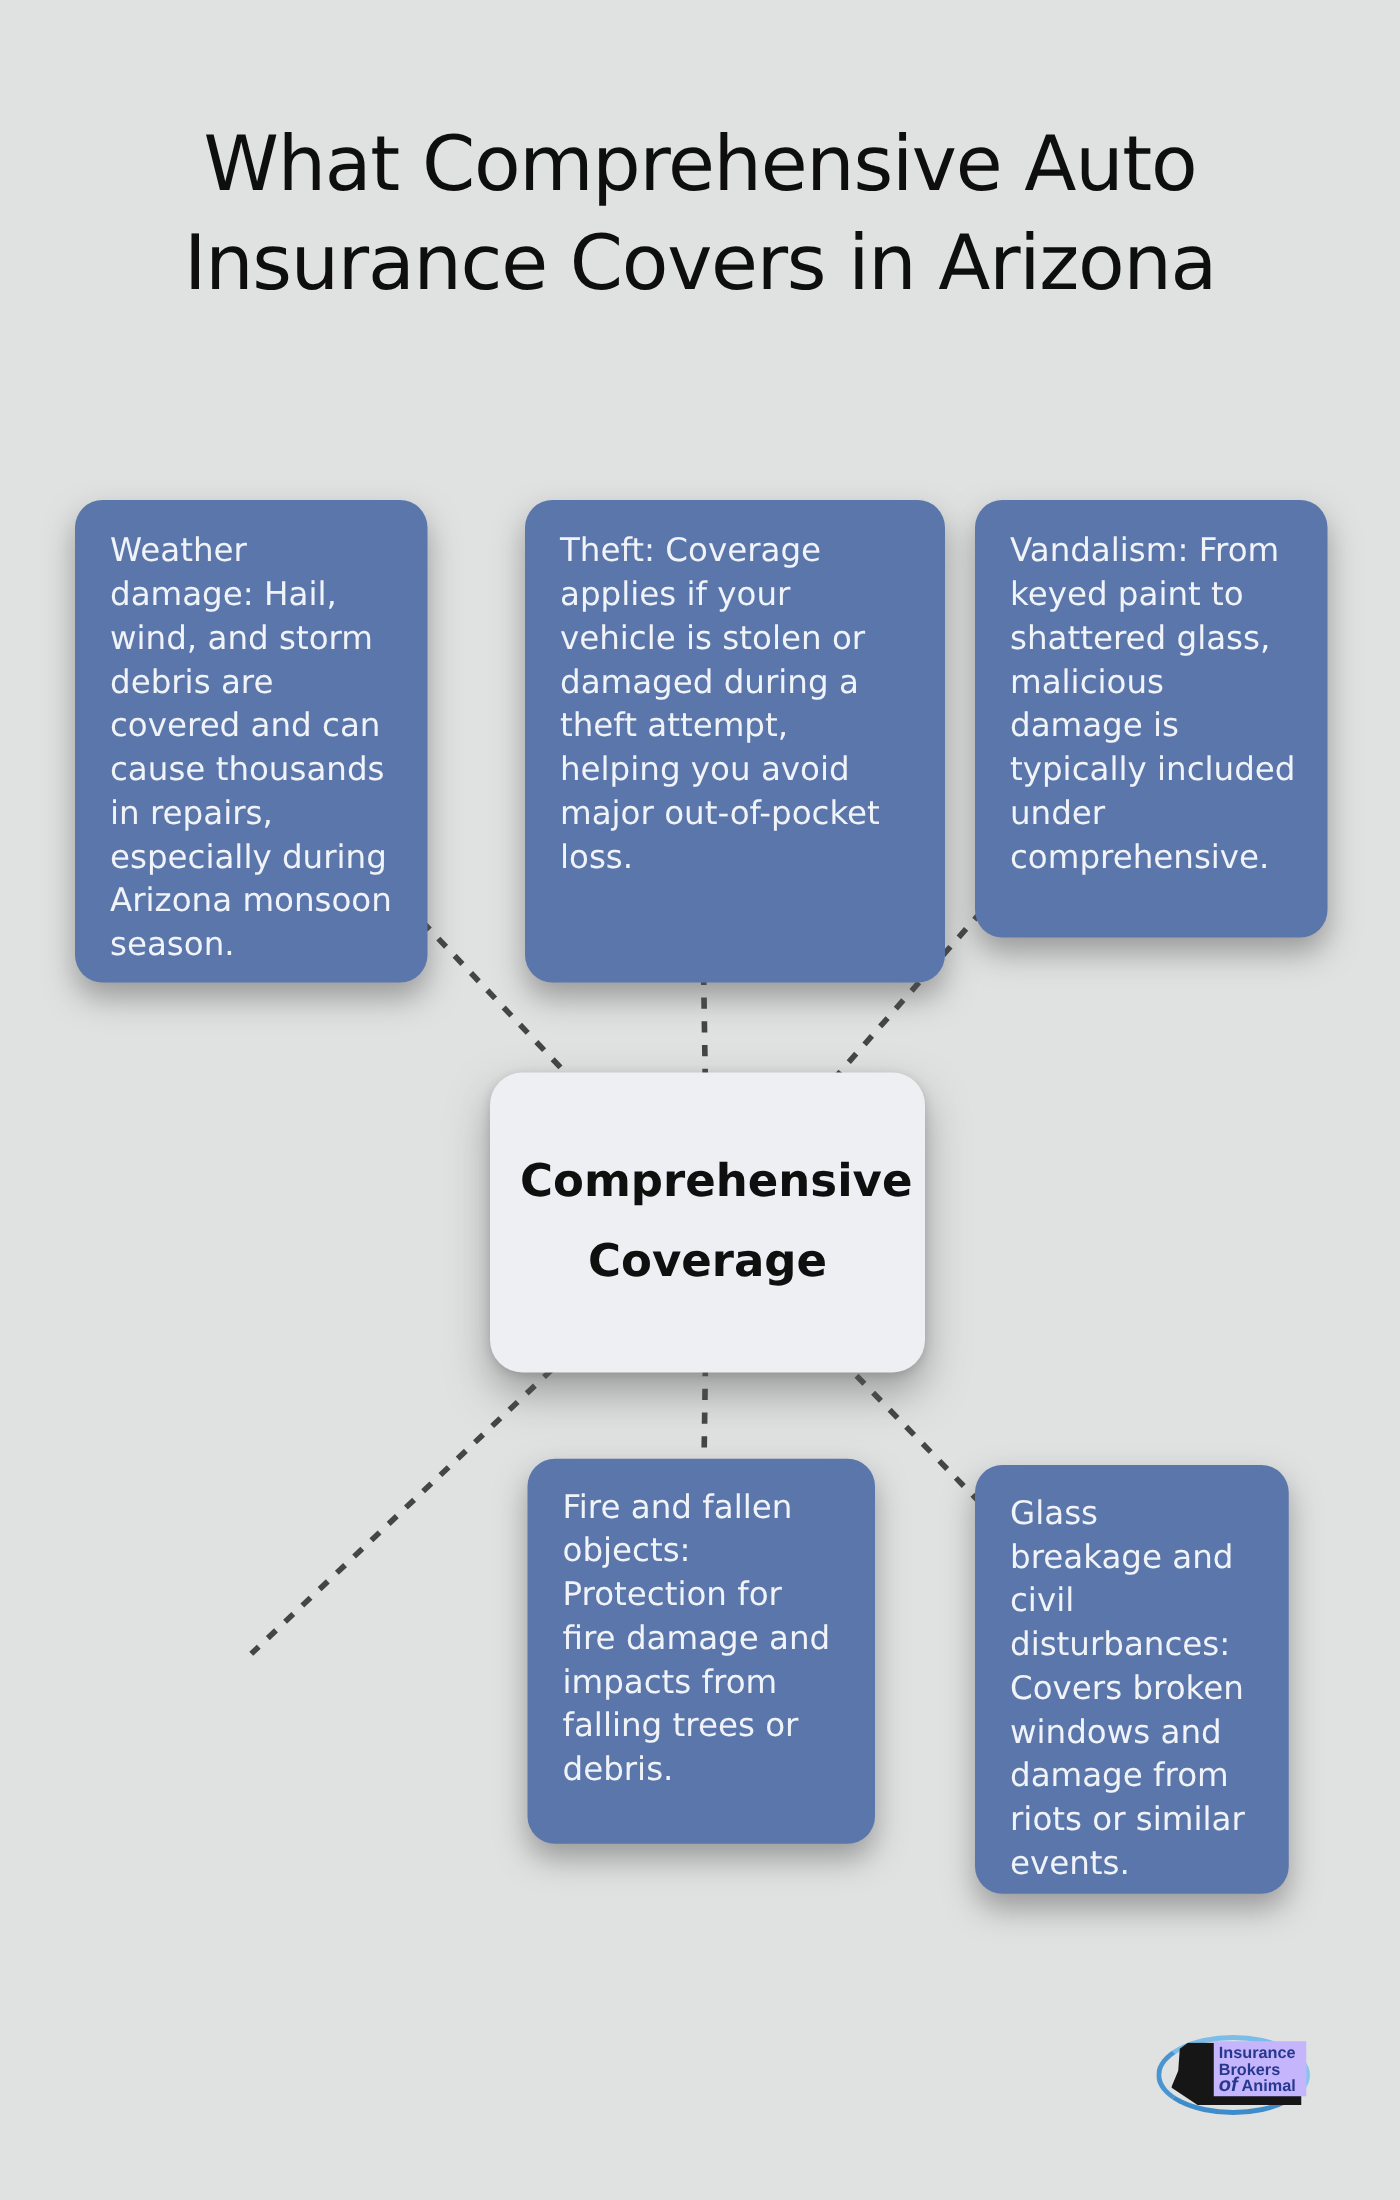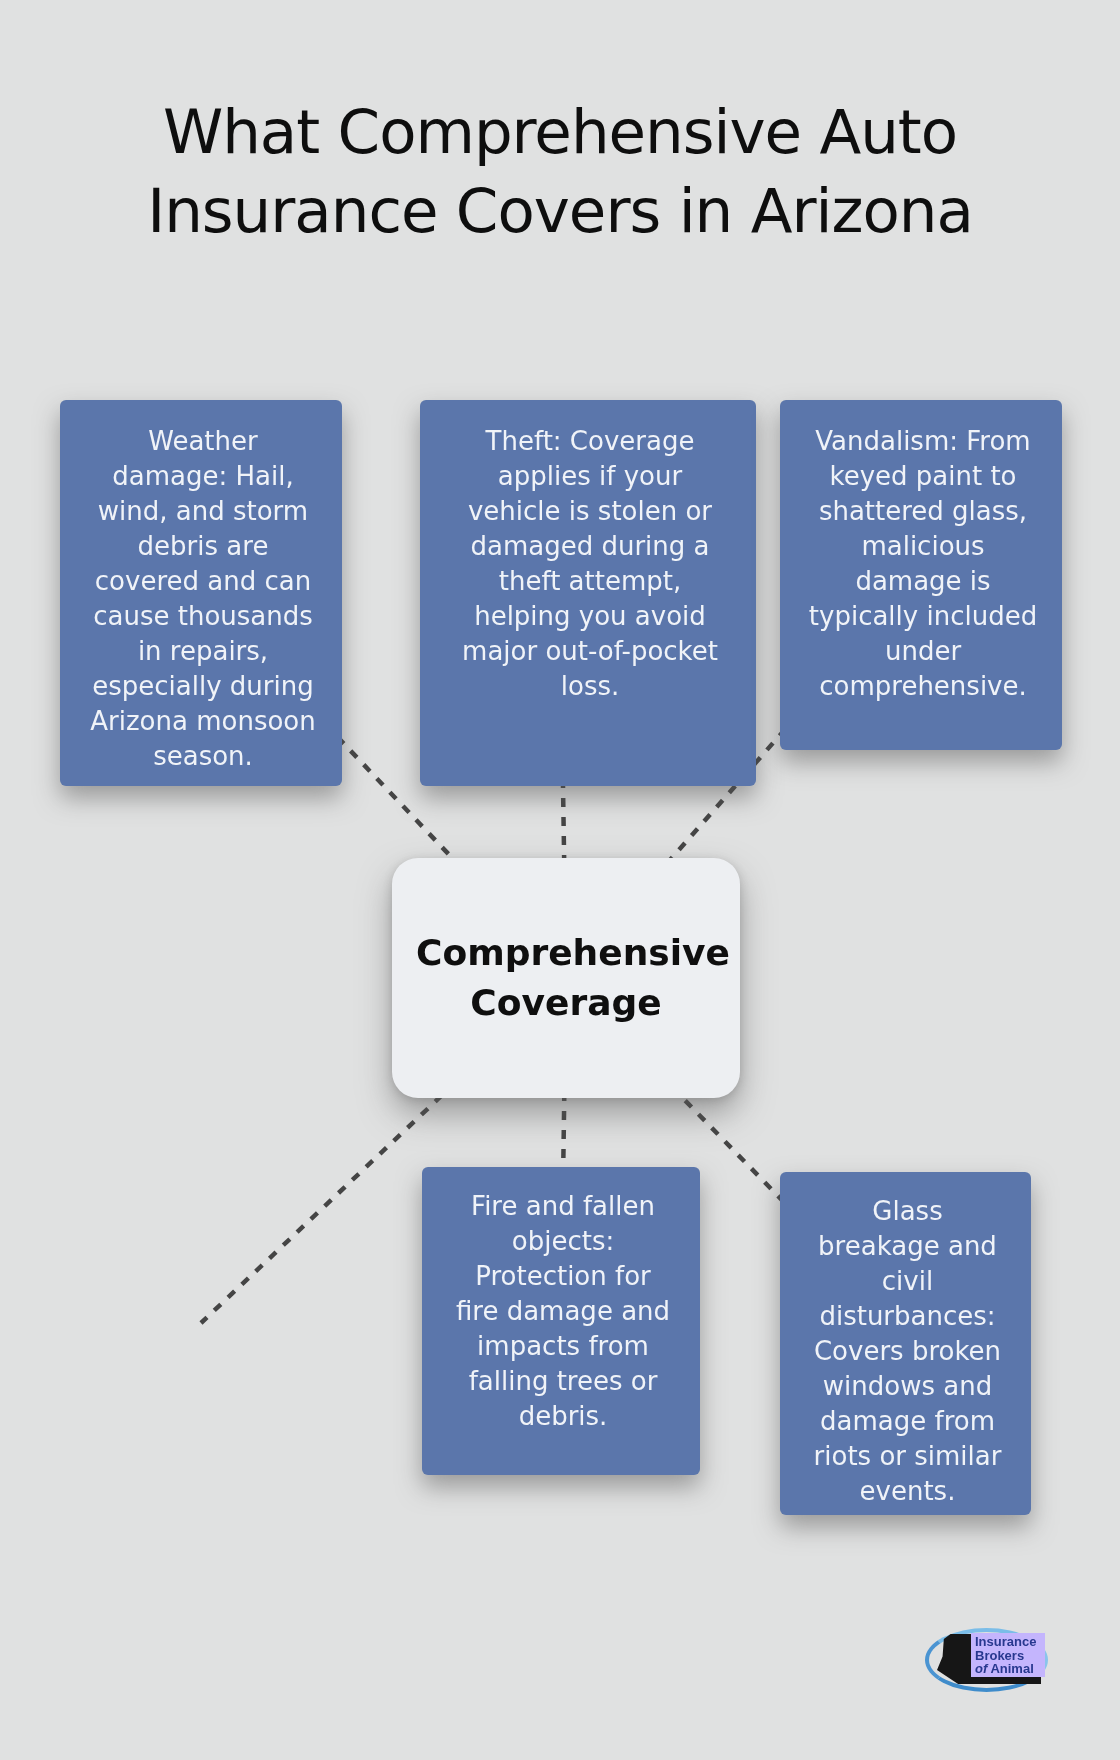--- a/index.html
+++ b/index.html
@@ -26,44 +26,43 @@
     text-align:center;
     font-weight:400;font-size:61px;line-height:79px;letter-spacing:-1px;
     color:var(--title-text);
   }
 
   .connectors{position:absolute;left:0;top:0;z-index:1;}
 
   .node{
     position:absolute;z-index:2;
     background:var(--node-blue);
-    border-radius:6px;
+    border-radius:22px;
     box-shadow:0 12px 24px rgba(85,85,85,0.5);
     color:var(--node-text);
     font-size:26px;line-height:35px;
     padding:24px 24px 20px 28px;
     box-sizing:border-box;
-    text-align:center;
   }
   .node-tl{left:60px;  top:400px;  width:282px; height:386px;}
   .node-tm{left:420px; top:400px;  width:336px; height:386px;}
   .node-tr{left:780px; top:400px;  width:282px; height:350px;}
   .node-bl{left:60px;  top:1168px; width:282px; height:310px;}
   .node-bm{left:422px; top:1167px; width:278px; height:308px; padding-top:22px;}
   .node-br{left:780px; top:1172px; width:251px; height:343px; padding-top:22px;}
 
   .center-node{
     position:absolute;z-index:3;
     left:392px;top:858px;width:348px;height:240px;
     background:var(--center-bg);
     border-radius:26px;
     box-shadow:0 16px 32px rgba(90,90,90,0.5), 0 2px 8px rgba(90,90,90,0.25);
     display:flex;align-items:center;justify-content:center;
     text-align:center;
-    font-weight:700;font-size:36px;line-height:50px;color:#0f0f0f;
+    font-weight:700;font-size:36px;line-height:64px;color:#0f0f0f;
   }
   .center-node .label{width:300px;}
 
   .logo{
     position:absolute;z-index:4;
     left:925px;top:1628px;width:123px;height:64px;
     border:4px solid var(--logo-ellipse);
     border-color:#7bbde8 #8ac4eb #3f8ccb #4a94d2;
     border-radius:50%;
     box-sizing:border-box;
@@ -77,21 +76,21 @@
   .az-strip{position:absolute;left:38px;top:44px;width:74px;height:8px;background:#161616;}
   .logo-textbox{
     position:absolute;left:42px;top:1px;width:74px;height:44px;
     background:#c4b5fd;
     padding:2px 2px 0 4px;box-sizing:border-box;
     font-family:"Liberation Sans", sans-serif;
     color:var(--logo-navy);
     font-weight:700;font-size:13px;line-height:13.5px;
     white-space:nowrap;
   }
-  .logo-of{font-style:italic;font-size:13px;font-weight:700;}
+  .logo-of{font-style:italic;font-size:16px;font-weight:700;}
 </style>
 </head>
 <body>
 
 <div class="canvas">
 
   <div class="title">
     <div>What Comprehensive Auto</div>
     <div>Insurance Covers in Arizona</div>
   </div>

